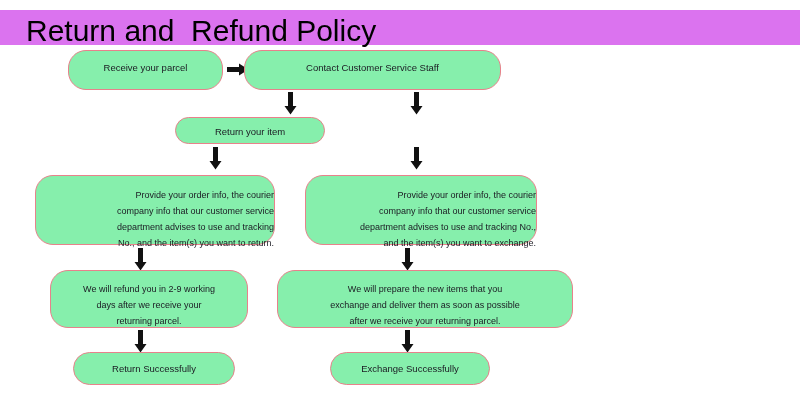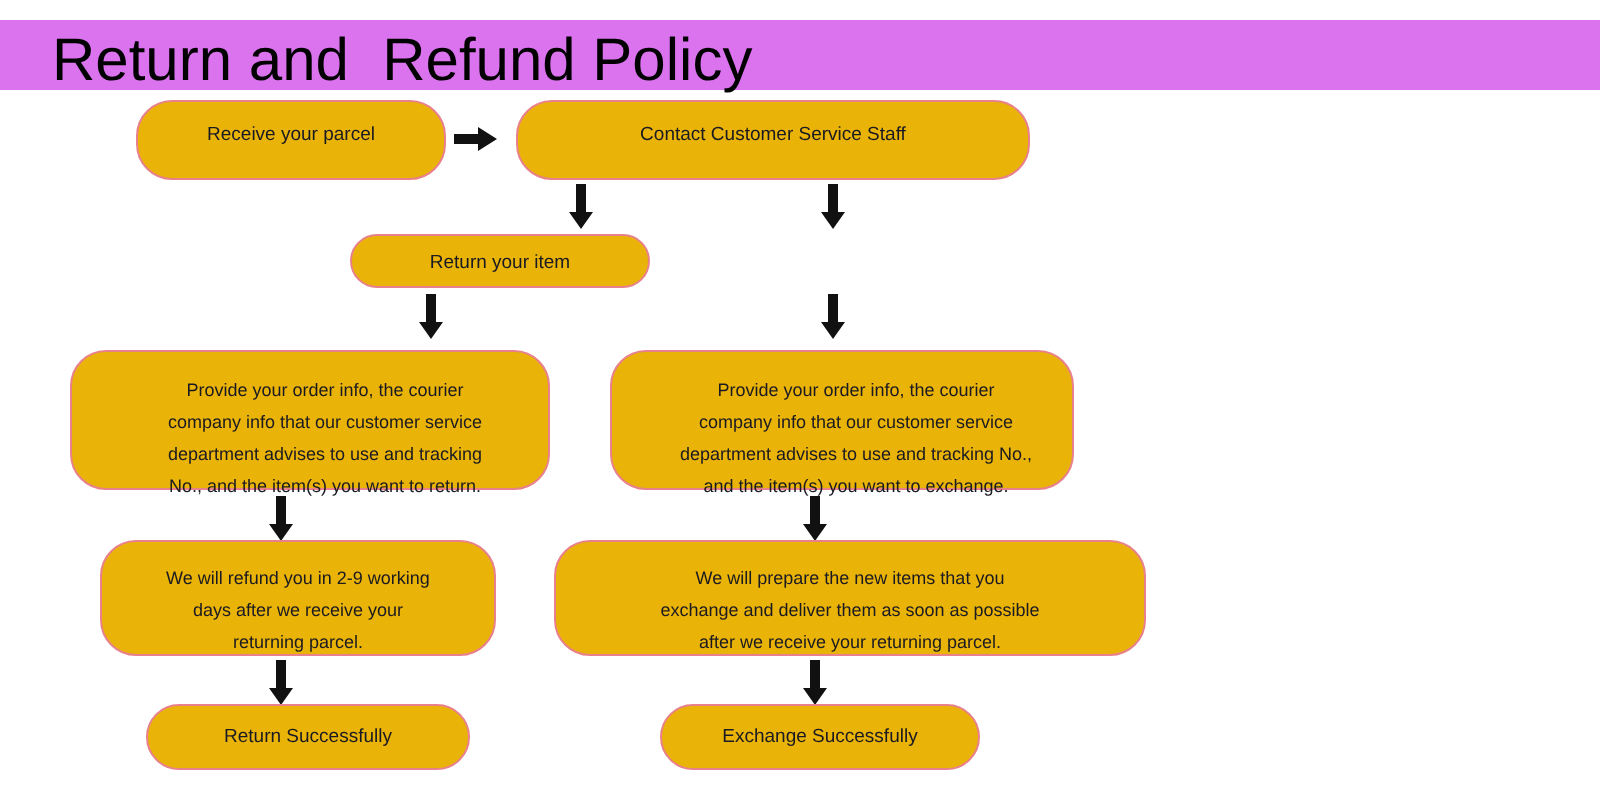--- a/index.html
+++ b/index.html
@@ -43,51 +43,51 @@
     top: 45px;
     width: 800px;
     height: 355px;
   }
 
   .node {
     position: absolute;
     box-sizing: border-box;
     border: 1.4px solid #e8818b;
     border-radius: 18px;
-    background: #eab308;
+    background: #86efac;
     color: #1a1a22;
     font-family: "Liberation Sans", sans-serif;
   }
   .node .txt {
     display: block;
     white-space: pre-line;
   }
 
   
   .node.center .txt {
     text-align: center;
   }
   
   .node.left .txt {
-    text-align: center;
+    text-align: right;
   }
 
   
   .arrow-down, .arrow-right {
     position: absolute;
     color: #111111;
     line-height: 1;
   }
   .arrow svg { display: block; }
 
   
   #n-receive      { left: 68px;  top: 5px;   width: 155px; height: 40px; }
   #n-receive .txt { padding-top: 11px; font-size: 9.5px; }
 
-  #n-contact      { left: 258px; top: 5px;   width: 257px; height: 40px; }
+  #n-contact      { left: 244px; top: 5px;   width: 257px; height: 40px; }
   #n-contact .txt { padding-top: 11px; font-size: 9.5px; }
 
   #n-return-items      { left: 175px; top: 72px; width: 150px; height: 27px; }
   #n-return-items .txt { padding-top: 8px; font-size: 9.5px; }
 
   #n-exchange-items      { left: 360px; top: 72px; width: 152px; height: 27px; }
   #n-exchange-items .txt { padding-top: 8px; font-size: 9.5px; }
 
   #n-return-info      { left: 35px;  top: 130px; width: 240px; height: 70px; }
   #n-return-info .txt { padding: 11px 0 0 15px; font-size: 9px; line-height: 16px; }

